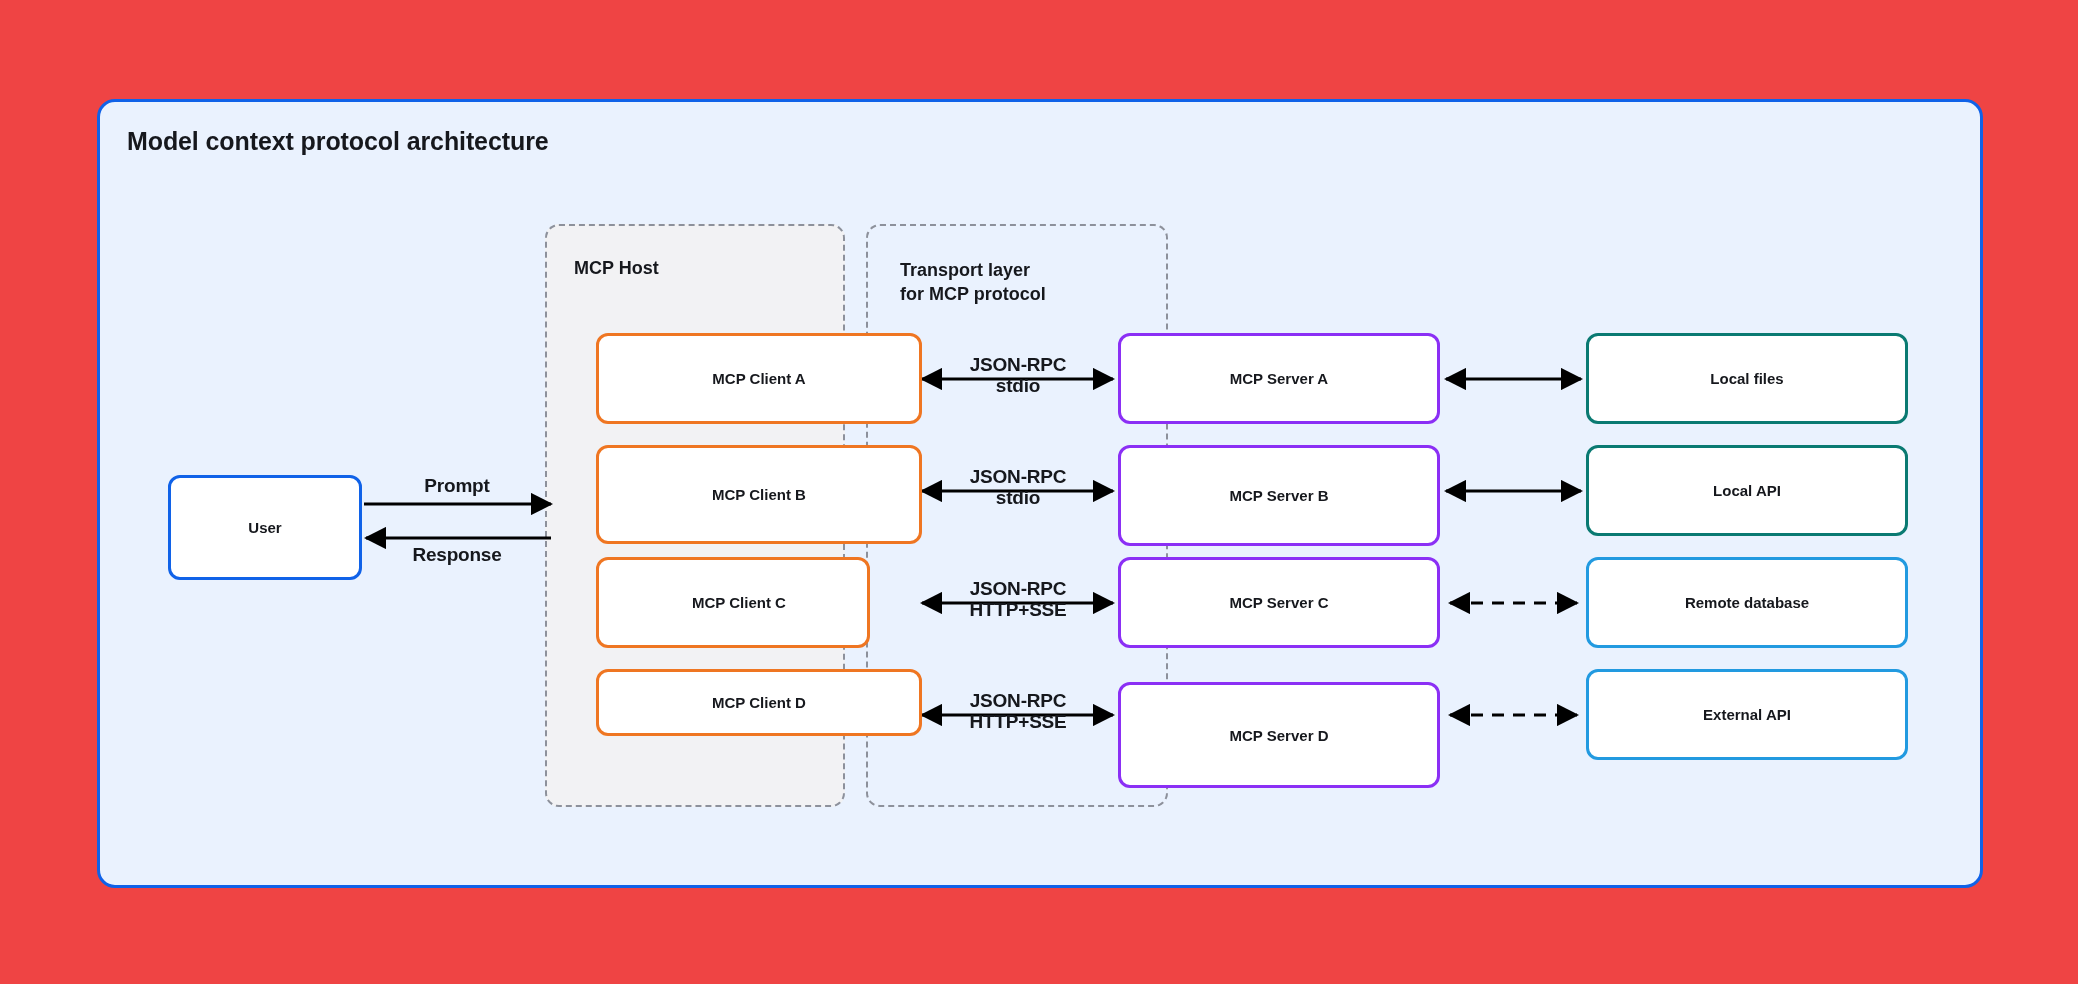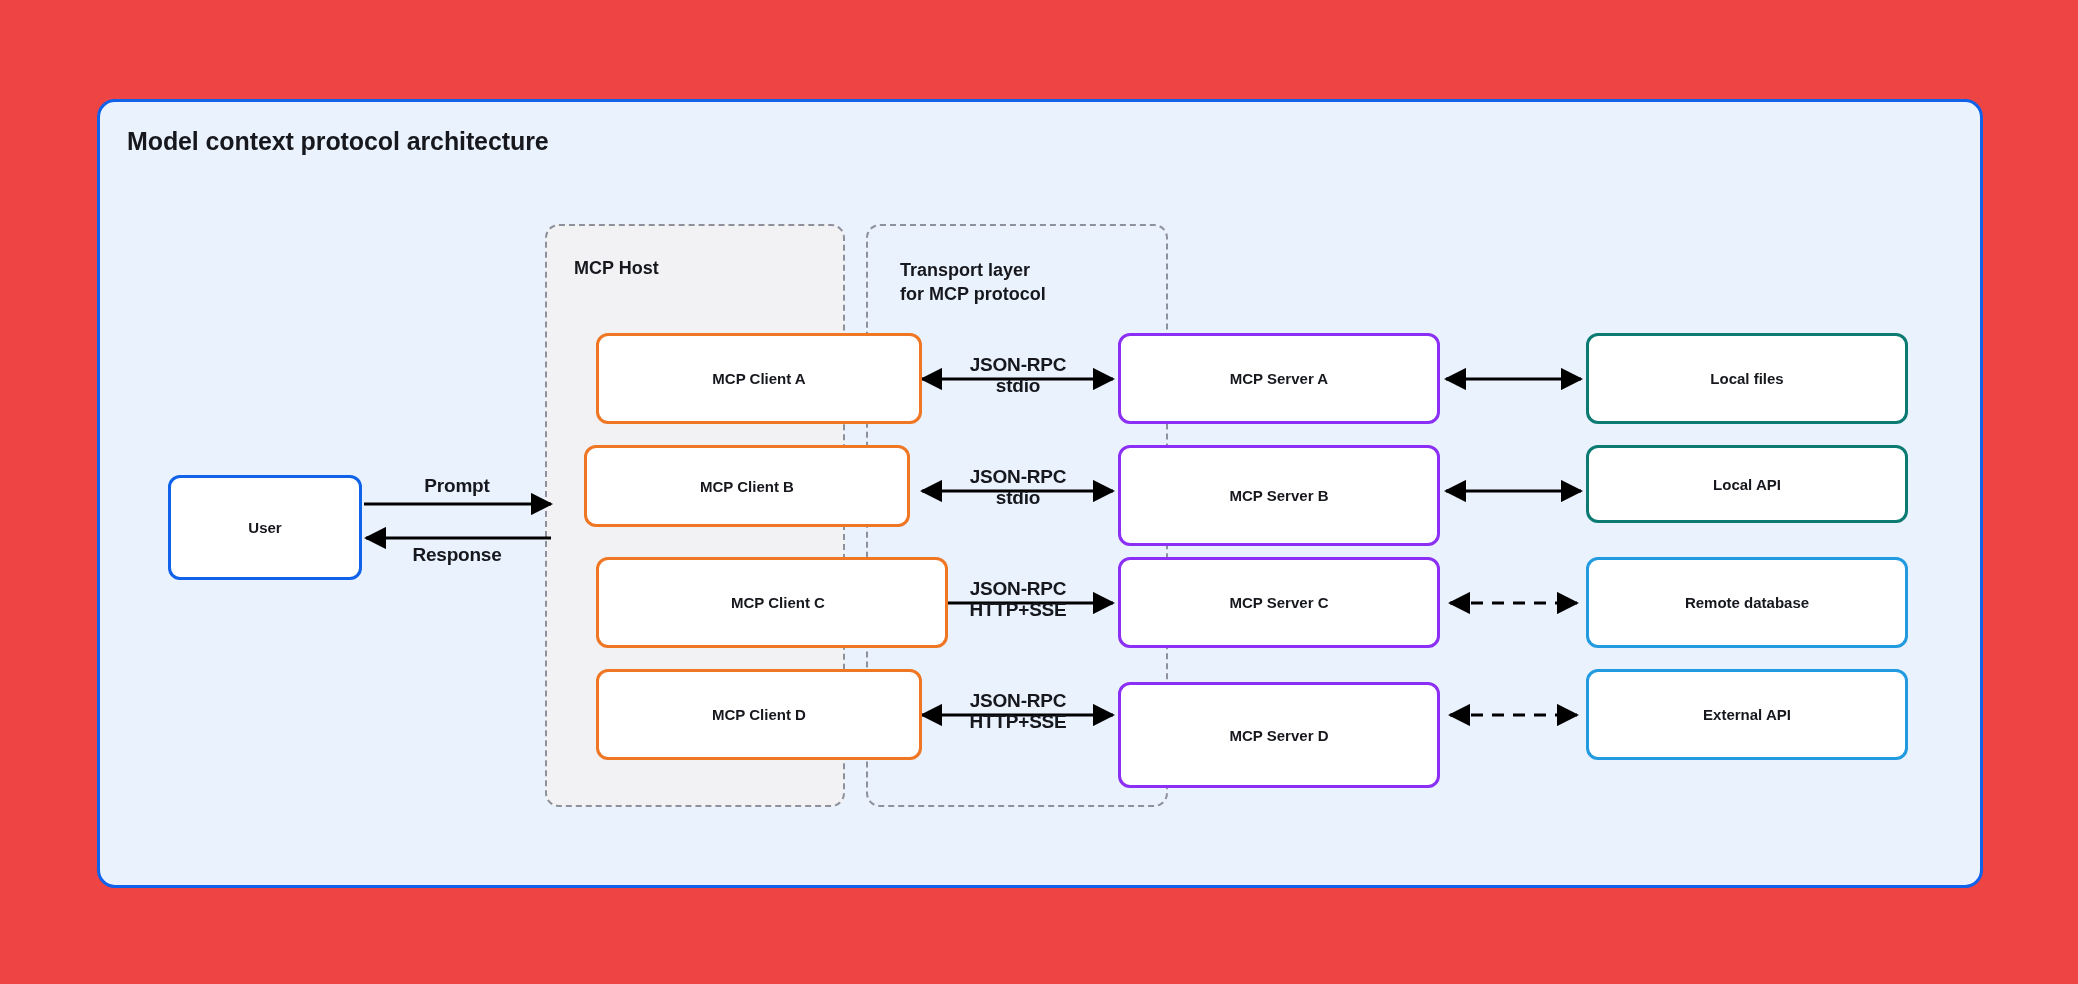--- a/index.html
+++ b/index.html
@@ -166,31 +166,31 @@
   <div class="group-label" id="group-host-label">MCP Host</div>
   <div class="group-label" id="group-transport-label">Transport layer
 for MCP protocol</div>
 
   <div class="node" id="node-user">User</div>
 
   <div class="edge-label single" style="left:382px; top:476px; width:150px;">Prompt</div>
   <div class="edge-label single" style="left:382px; top:545px; width:150px;">Response</div>
 
   <div class="node node-client" style="left:596px; top:333px; width:326px; height:91px;">MCP Client A</div>
-  <div class="node node-client" style="left:584px; top:445px; width:326px; height:82px;">MCP Client B</div>
-  <div class="node node-client" style="left:596px; top:557px; width:352px; height:91px;padding-left:12px;">MCP Client C</div>
-  <div class="node node-client" style="left:596px; top:669px; width:326px; height:91px;">MCP Client D</div>
+  <div class="node node-client" style="left:596px; top:445px; width:326px; height:99px;">MCP Client B</div>
+  <div class="node node-client" style="left:596px; top:557px; width:274px; height:91px;padding-left:12px;">MCP Client C</div>
+  <div class="node node-client" style="left:596px; top:669px; width:326px; height:67px;">MCP Client D</div>
 
   <div class="node node-server" style="left:1118px; top:333px; width:322px; height:91px;">MCP Server A</div>
   <div class="node node-server" style="left:1118px; top:445px; width:322px; height:101px;">MCP Server B</div>
   <div class="node node-server" style="left:1118px; top:557px; width:322px; height:91px;">MCP Server C</div>
   <div class="node node-server" style="left:1118px; top:669px; width:322px; height:106px;margin-top:13px;">MCP Server D</div>
 
   <div class="node node-local" style="left:1586px; top:333px; width:322px; height:91px;">Local files</div>
-  <div class="node node-local" style="left:1586px; top:445px; width:322px; height:78px;">Local API</div>
+  <div class="node node-local" style="left:1586px; top:445px; width:322px; height:91px;">Local API</div>
   <div class="node node-remote" style="left:1586px; top:557px; width:322px; height:91px;">Remote database</div>
   <div class="node node-remote" style="left:1586px; top:669px; width:322px; height:91px;">External API</div>
 
   <div class="edge-label" style="left:945px; top:354px; width:146px;">JSON-RPC
 stdio</div>
   <div class="edge-label" style="left:945px; top:466px; width:146px;">JSON-RPC
 stdio</div>
   <div class="edge-label" style="left:945px; top:578px; width:146px;">JSON-RPC
 HTTP+SSE</div>
   <div class="edge-label" style="left:945px; top:690px; width:146px;">JSON-RPC

